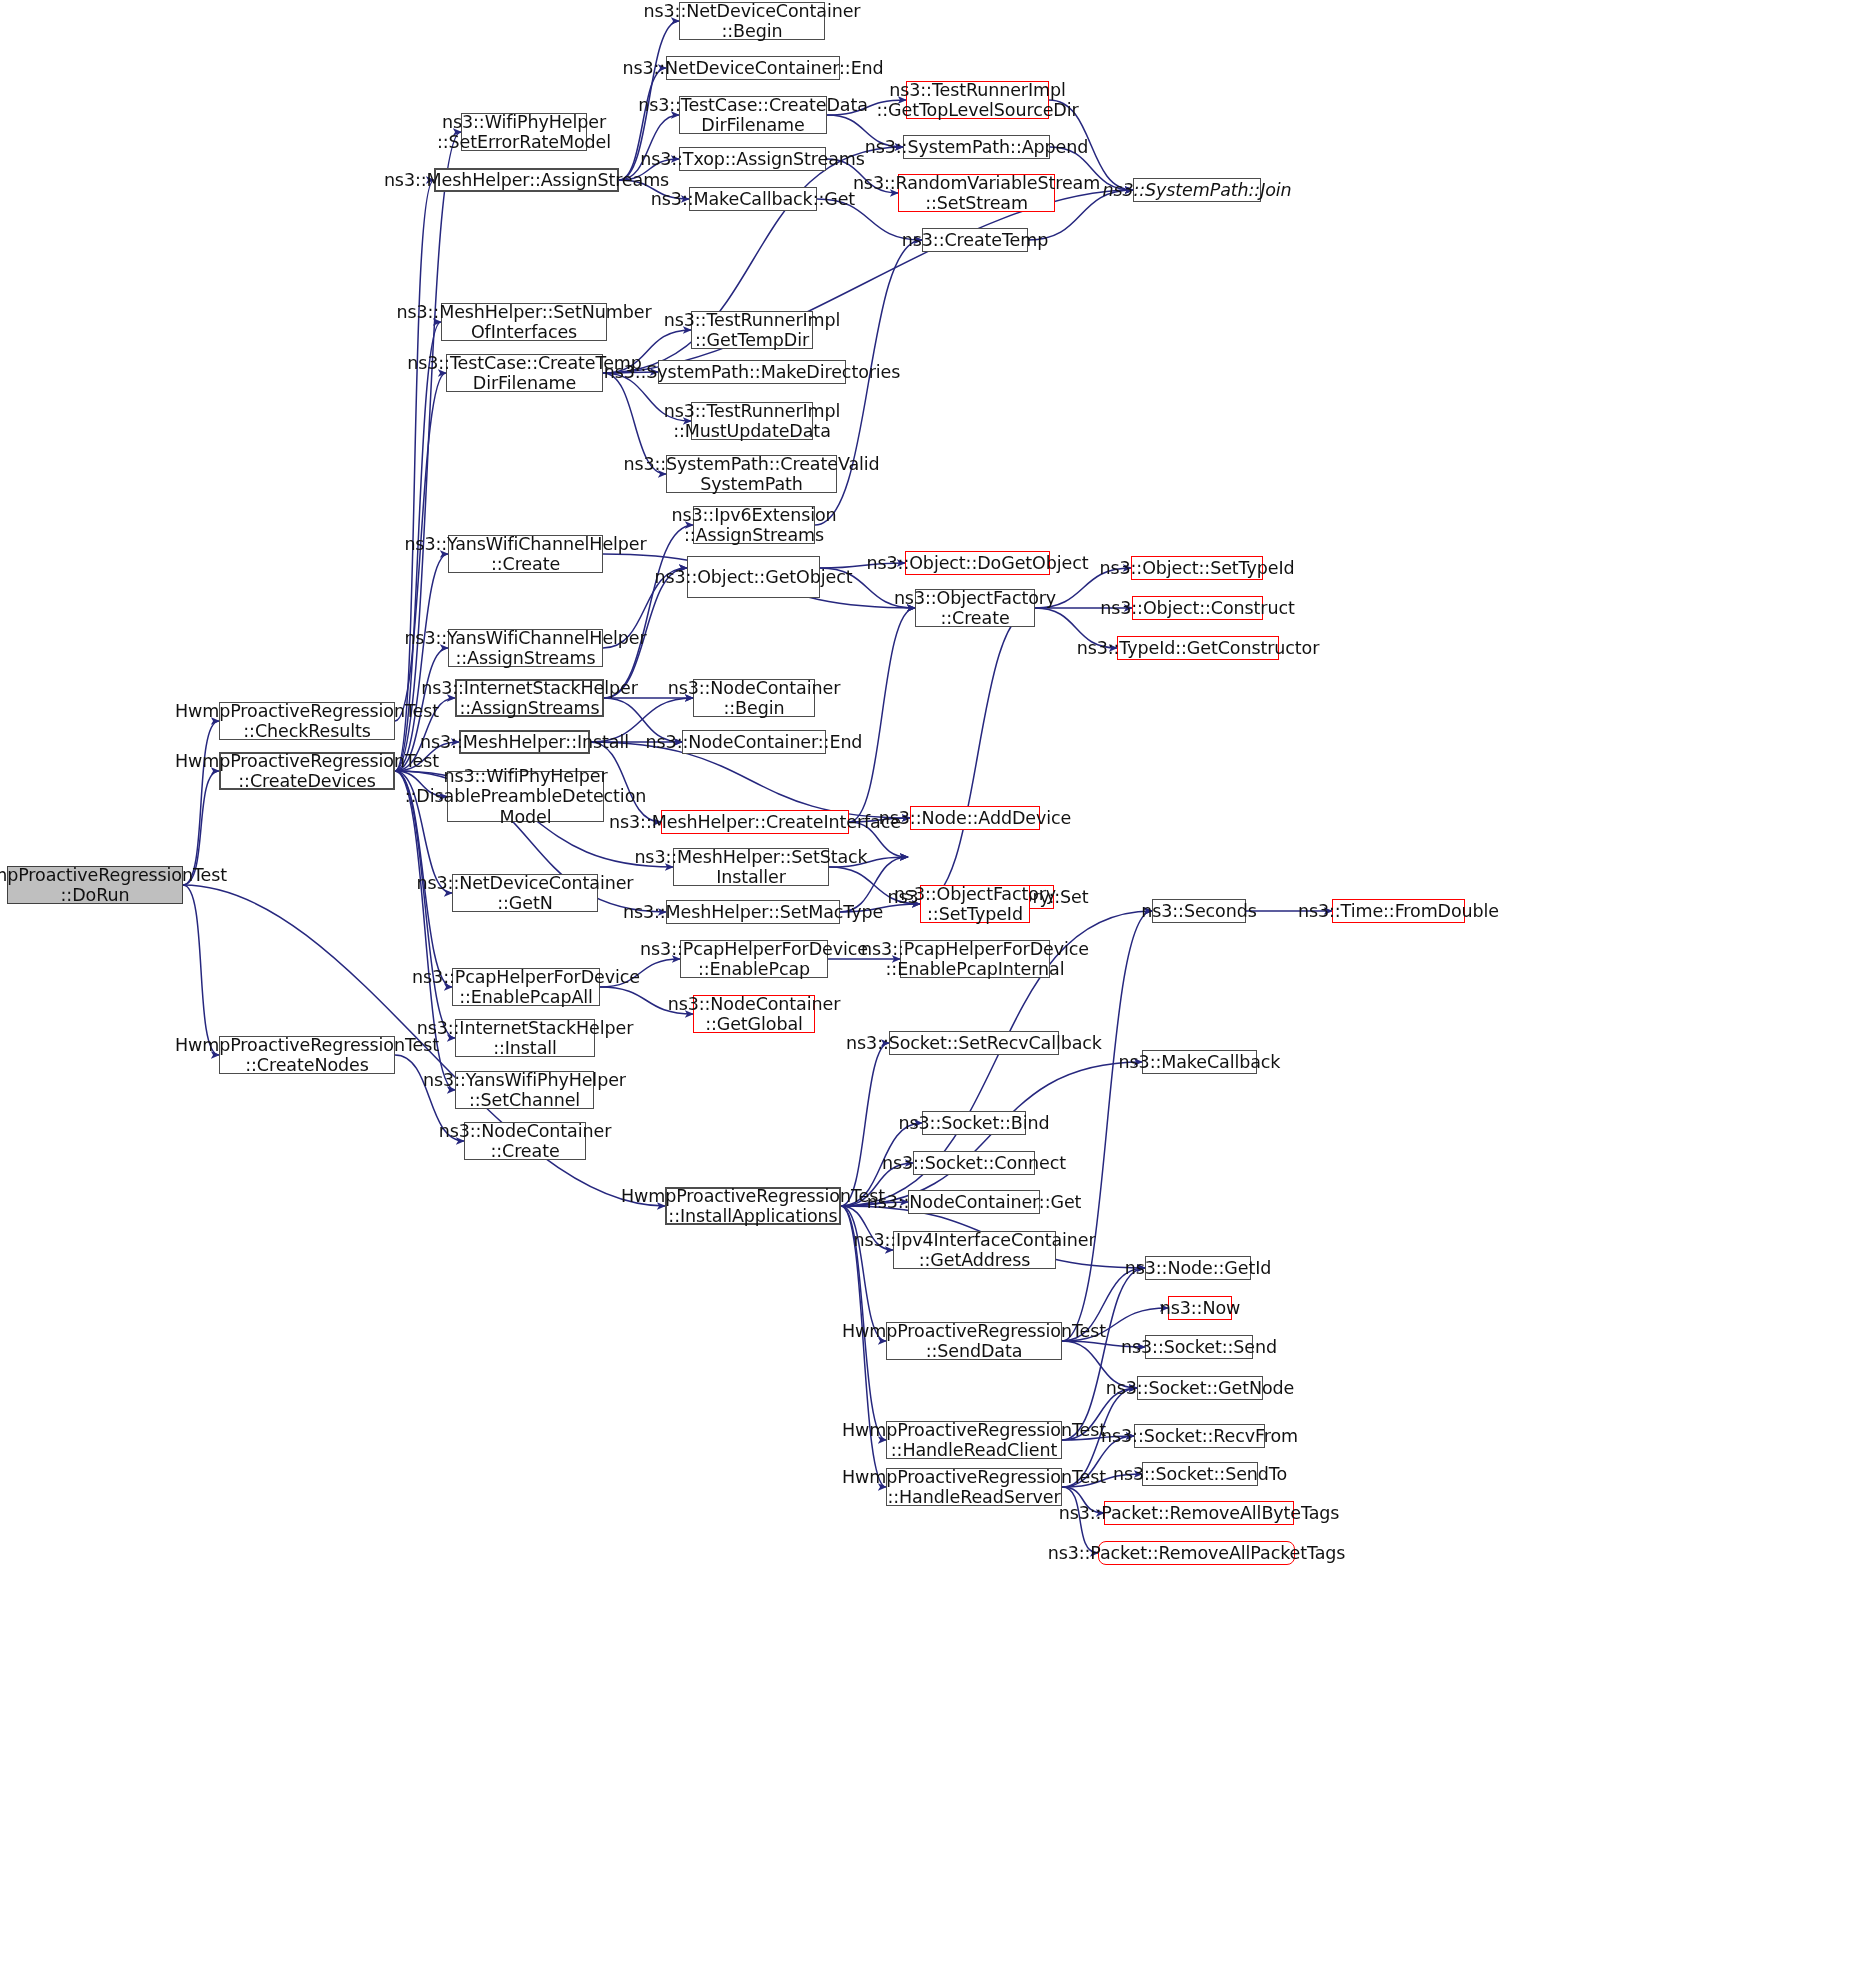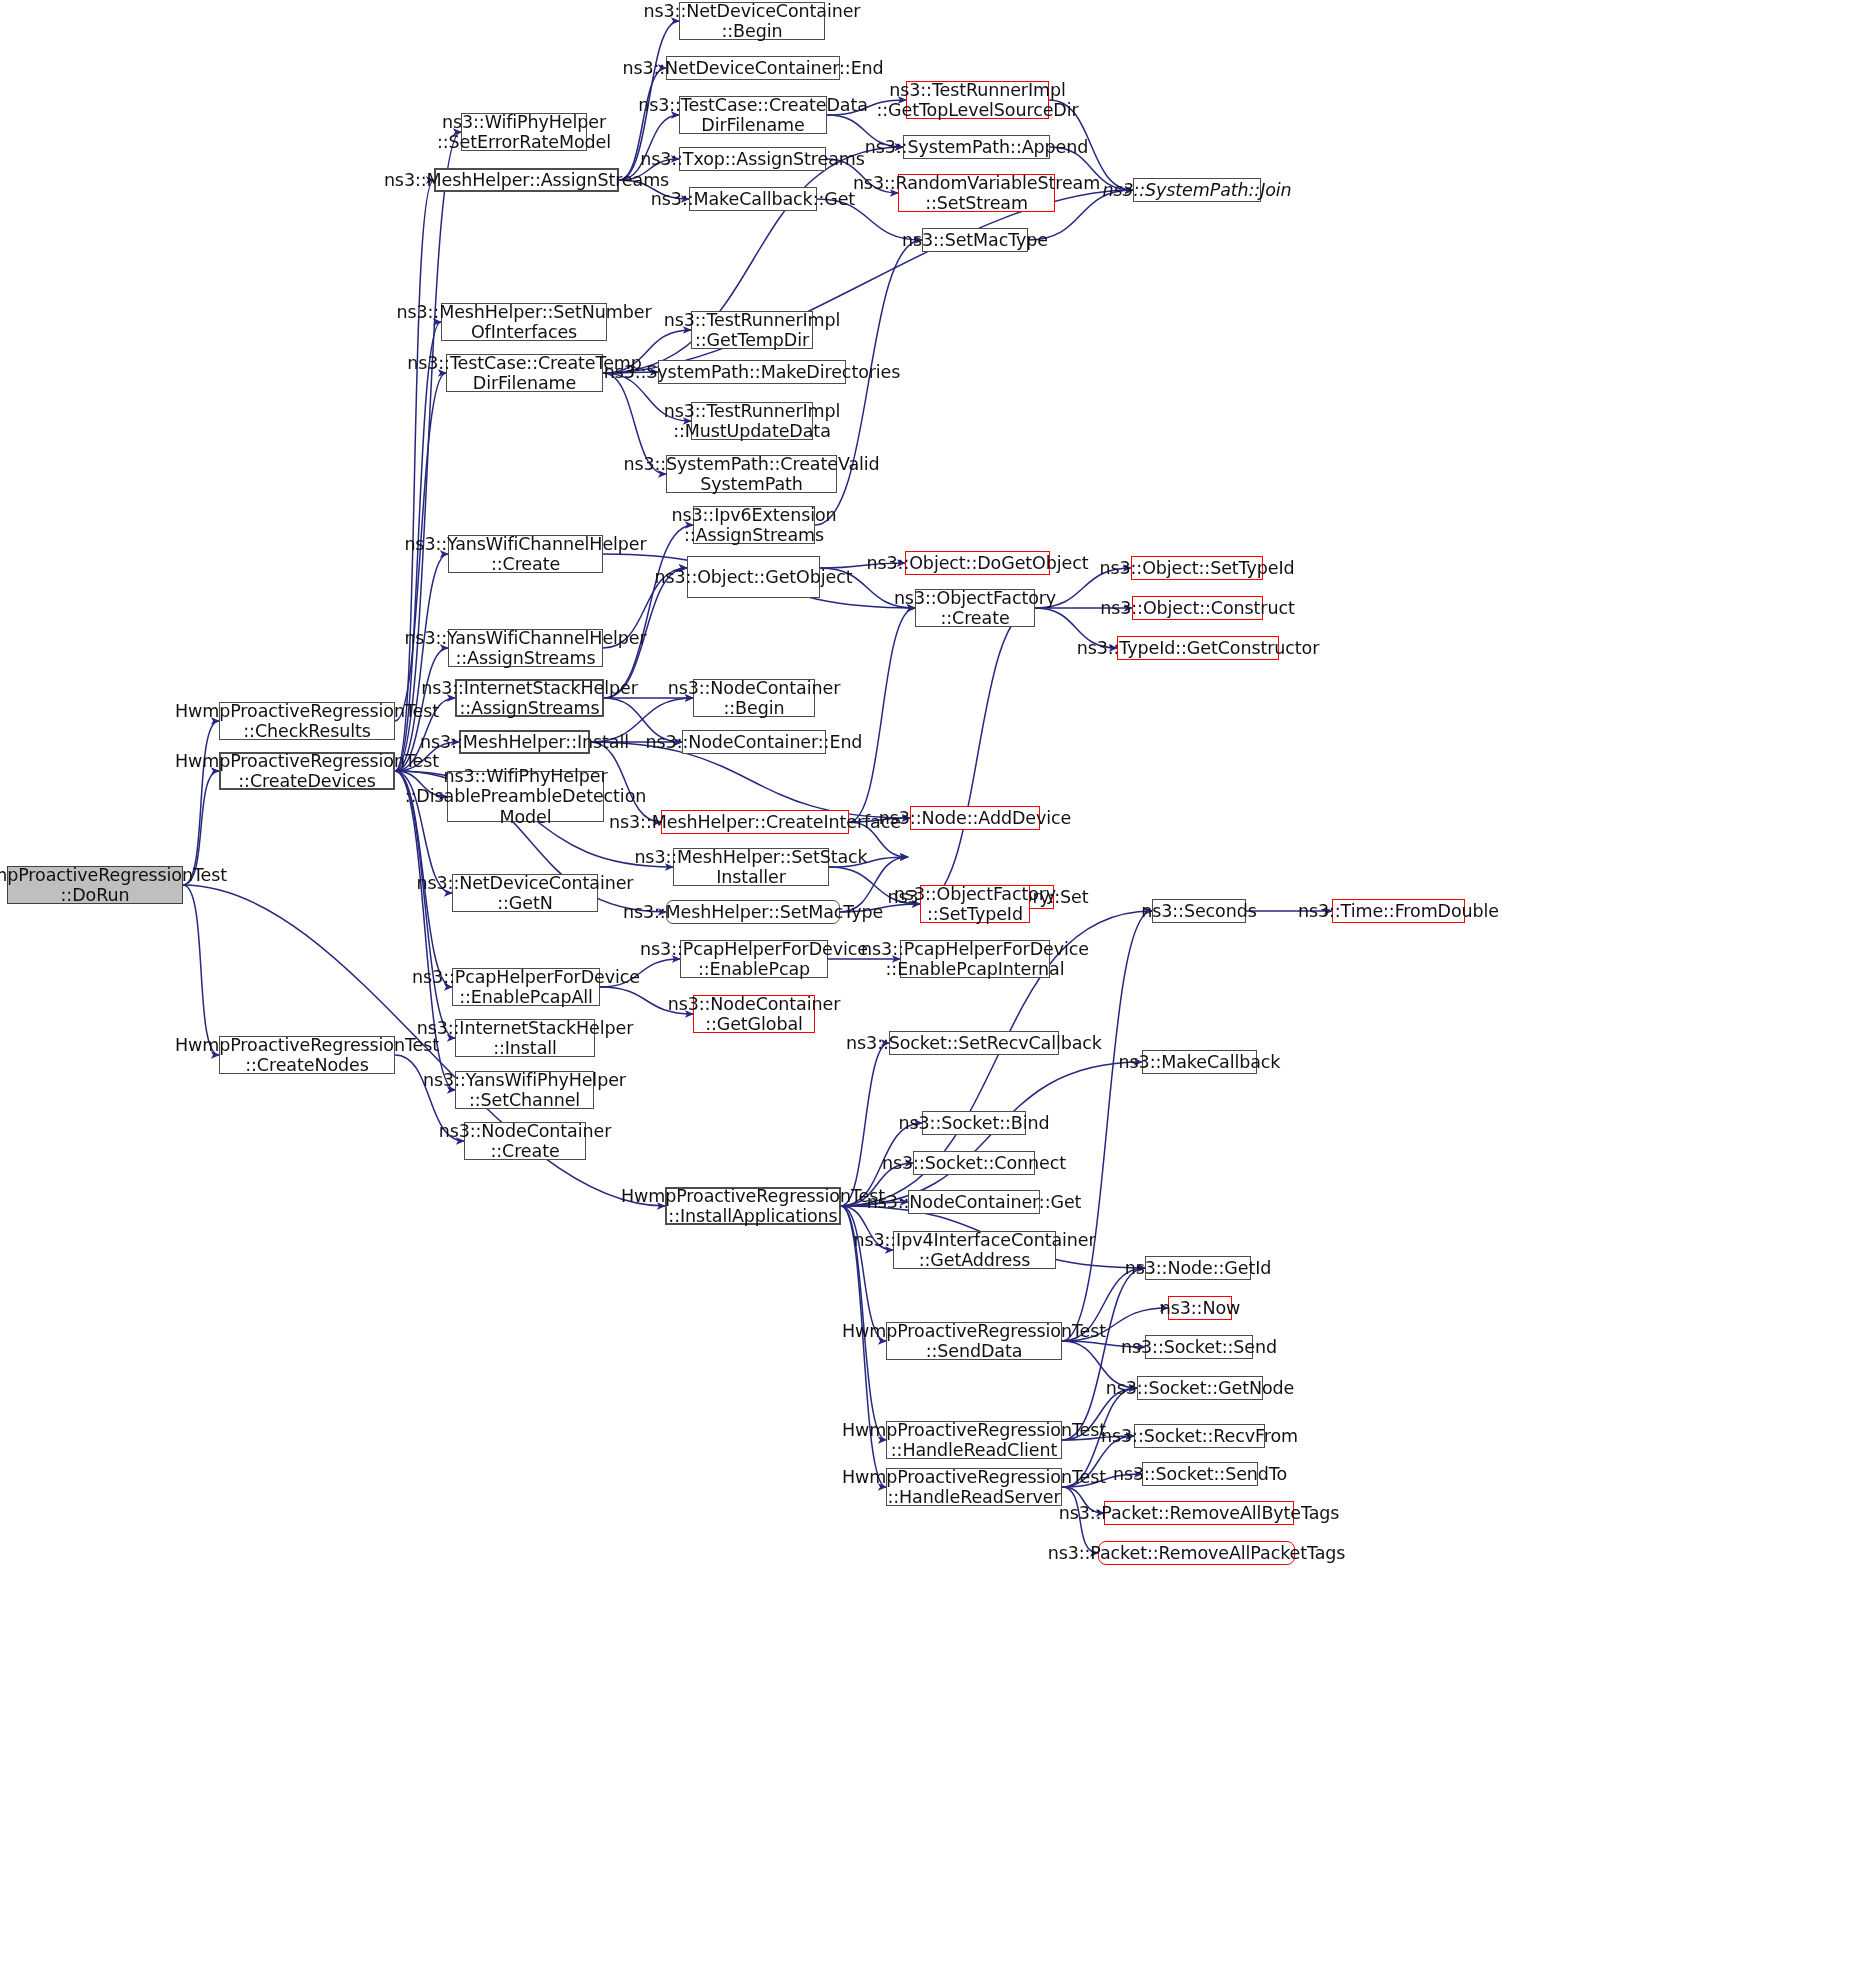--- a/index.html
+++ b/index.html
@@ -166,33 +166,33 @@
 SystemPath</div>
     <div class="node" style="left: 693px; top: 506px; width: 122px; height: 38px;">ns3::Ipv6Extension
 ::AssignStreams</div>
     <div class="node" style="left: 687px; top: 556px; width: 133px; height: 42px;">ns3::Object::GetObject</div>
     <div class="node" style="left: 693px; top: 679px; width: 122px; height: 38px;">ns3::NodeContainer
 ::Begin</div>
     <div class="node" style="left: 682px; top: 730px; width: 144px; height: 24px;">ns3::NodeContainer::End</div>
     <div class="node red" style="left: 661px; top: 810px; width: 188px; height: 24px;">ns3::MeshHelper::CreateInterface</div>
     <div class="node" style="left: 673px; top: 848px; width: 156px; height: 38px;">ns3::MeshHelper::SetStack
 Installer</div>
-    <div class="node" style="left: 666px; top: 900px; width: 174px; height: 24px; border-radius: 7px;">ns3::MeshHelper::SetMacType</div>
+    <div class="node" style="left: 666px; top: 900px; width: 174px; height: 24px;">ns3::MeshHelper::SetMacType</div>
     <div class="node" style="left: 680px; top: 940px; width: 148px; height: 38px;">ns3::PcapHelperForDevice
 ::EnablePcap</div>
     <div class="node red" style="left: 693px; top: 995px; width: 122px; height: 38px;">ns3::NodeContainer
 ::GetGlobal</div>
     <div class="node thick" style="left: 665px; top: 1187px; width: 176px; height: 38px;">HwmpProactiveRegressionTest
 ::InstallApplications</div>
     <div class="node red" style="left: 906px; top: 81px; width: 143px; height: 38px;">ns3::TestRunnerImpl
 ::GetTopLevelSourceDir</div>
     <div class="node" style="left: 903px; top: 135px; width: 147px; height: 24px;">ns3::SystemPath::Append</div>
     <div class="node red" style="left: 898px; top: 174px; width: 157px; height: 38px;">ns3::RandomVariableStream
 ::SetStream</div>
-    <div class="node" style="left: 922px; top: 228px; width: 106px; height: 24px;">ns3::SetMacType</div>
+    <div class="node" style="left: 922px; top: 228px; width: 106px; height: 24px;">ns3::CreateTemp</div>
     <div class="node red" style="left: 905px; top: 551px; width: 145px; height: 24px;">ns3::Object::DoGetObject</div>
     <div class="node" style="left: 915px; top: 589px; width: 120px; height: 38px;">ns3::ObjectFactory
 ::Create</div>
     <div class="node red" style="left: 910px; top: 806px; width: 130px; height: 24px;">ns3::Node::AddDevice</div>
     <div class="node red" style="left: 922px; top: 845px; width: 132px; height: 24px; margin-top: 40px;">ns3::ObjectFactory::Set</div>
     <div class="node red" style="left: 920px; top: 885px; width: 110px; height: 38px;">ns3::ObjectFactory
 ::SetTypeId</div>
     <div class="node" style="left: 900px; top: 940px; width: 150px; height: 38px;">ns3::PcapHelperForDevice
 ::EnablePcapInternal</div>
     <div class="node" style="left: 889px; top: 1031px; width: 170px; height: 24px;">ns3::Socket::SetRecvCallback</div>

